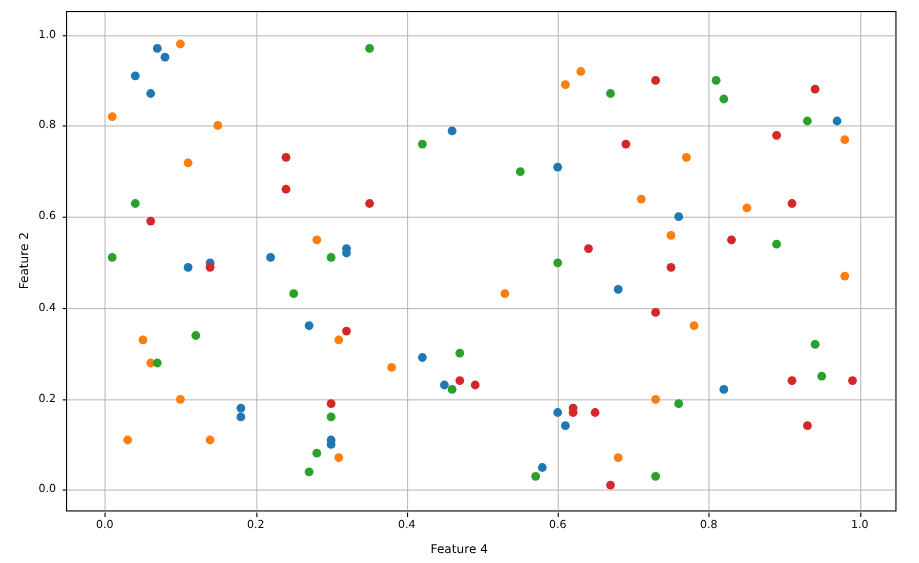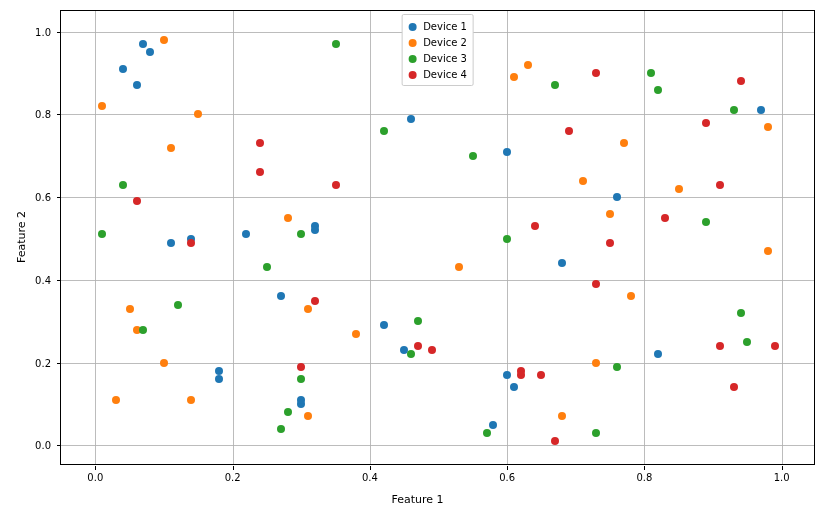--- a/index.html
+++ b/index.html
@@ -237,34 +237,16 @@
       <div class="point c3" style="left: 459.864px; top: 359.864px;"></div>
       <div class="point c3" style="left: 535.364px; top: 273px;"></div>
       <div class="point c3" style="left: 507.909px; top: 119.955px;"></div>
       <div class="point c3" style="left: 459.864px; top: 364px;"></div>
       <div class="point c3" style="left: 130.409px; top: 231.636px;"></div>
       <div class="point c3" style="left: 645.182px; top: 111.682px;"></div>
       <div class="point c3" style="left: 549.091px; top: 231.636px;"></div>
       <div class="point c3" style="left: 75.5px; top: 190.273px;"></div>
       <div class="point c3" style="left: 658.909px; top: 173.727px;"></div>
       <div class="point c3" style="left: 713.818px; top: 335.045px;"></div>
-      <div class="legend" id="legend">
-      <div class="legend-row">
-        <span class="legend-marker c0"></span>
-        <span class="legend-label">Device 1</span>
-      </div>
-      <div class="legend-row">
-        <span class="legend-marker c1"></span>
-        <span class="legend-label">Device 2</span>
-      </div>
-      <div class="legend-row">
-        <span class="legend-marker c2"></span>
-        <span class="legend-label">Device 3</span>
-      </div>
-      <div class="legend-row">
-        <span class="legend-marker c3"></span>
-        <span class="legend-label">Device 4</span>
-      </div>
     </div>
-    </div>
-  <div class="xlabel" style="top:493px;">Feature 1</div>
+  <div class="xlabel" style="top:493px;">Feature 4</div>
   <div class="ylabel" style="left:15px; top:237px;">Feature 2</div>
 </div>
 
 </body></html>

